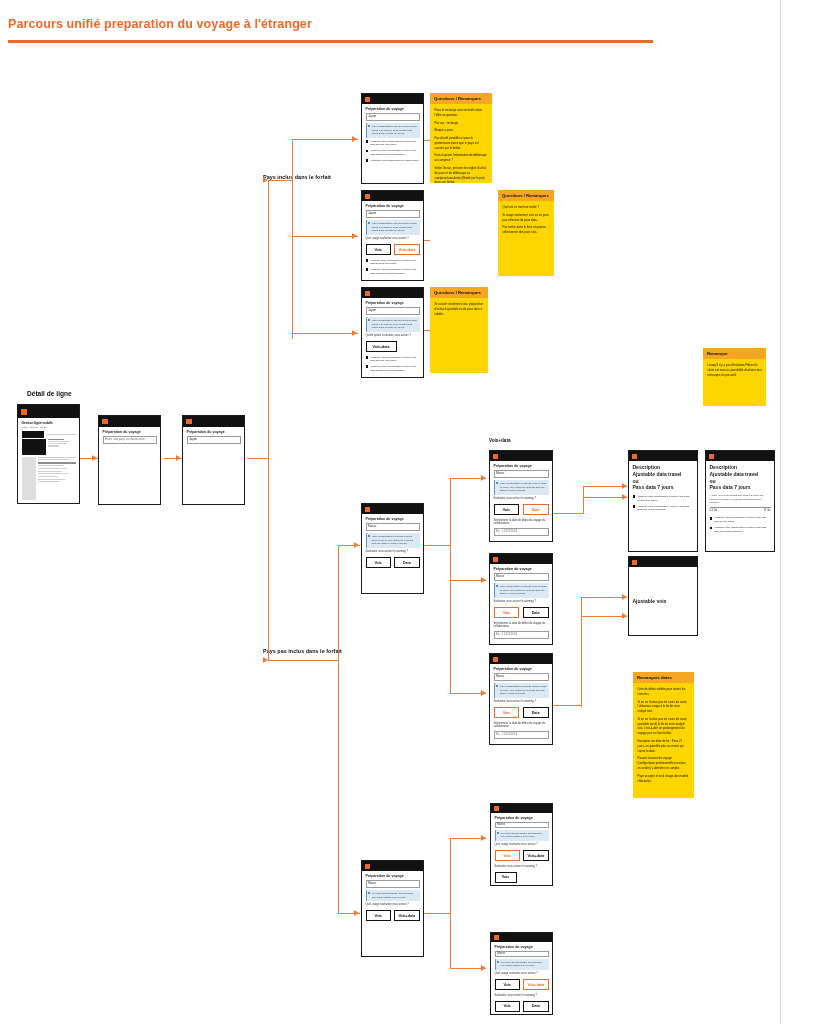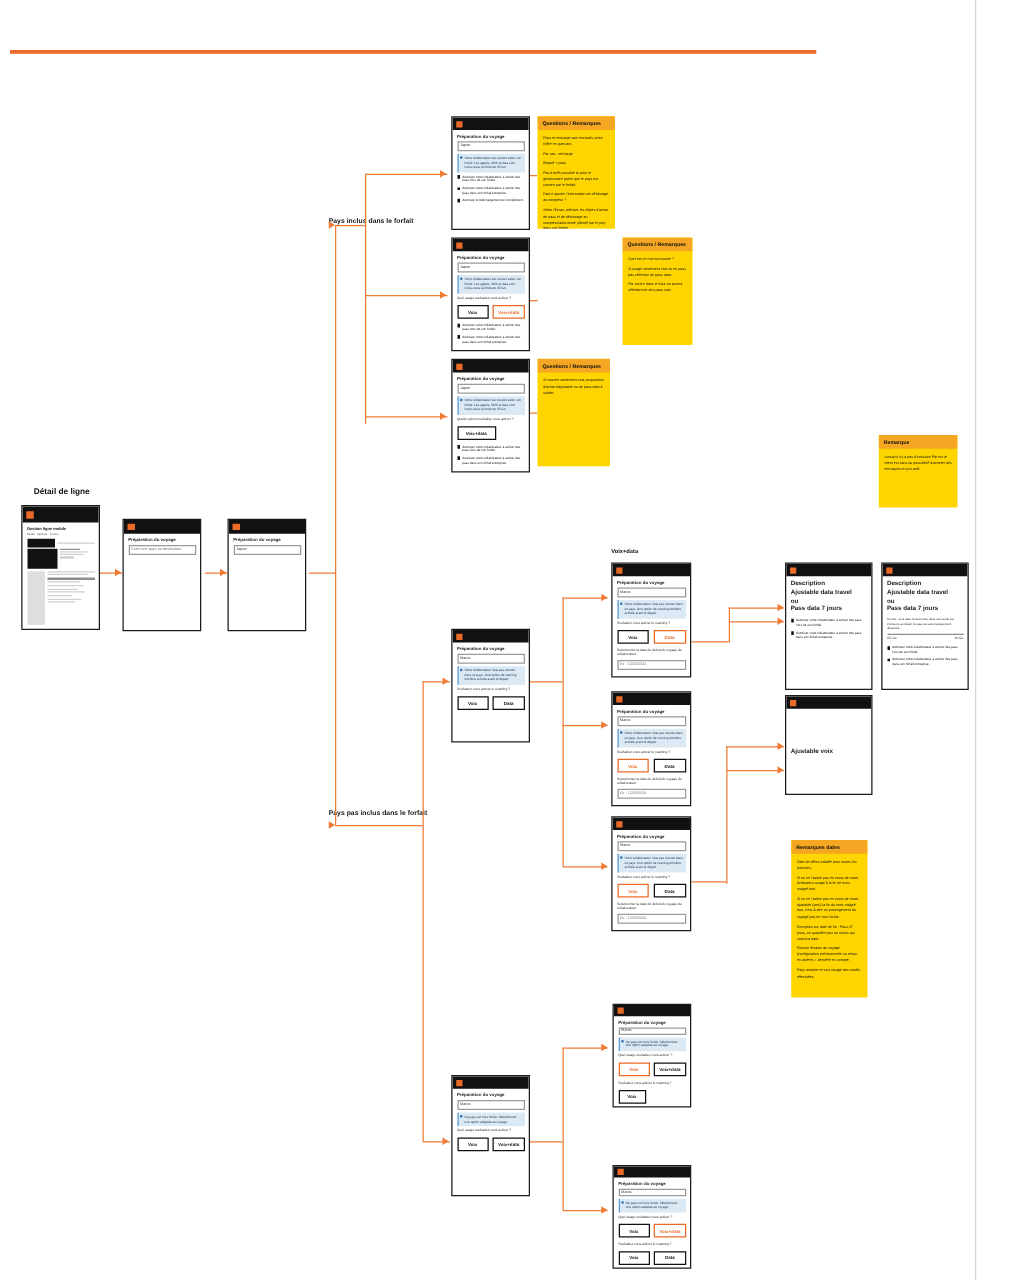--- a/index.html
+++ b/index.html
@@ -132,20 +132,21 @@
   .dl-tabs { display:flex; gap:2px; font-size:2.4px; color:#555; }
   .dl-block { background:#111; height:7px; }
   .dl-grey { background:#dedede; }
   .row-flex { display:flex; gap:2px; }
 </style>
 </head>
 <body>
 
 <div id="canvas">
 
+  <div id="header-title">Parcours unifié preparation du voyage à l'étranger</div>
   <div id="header-rule"></div>
   <div id="right-edge-line"></div>
 
   <div class="section-caption" style="left:27px; top:390px;">Détail de ligne</div>
   <div class="flow-label" style="left:263px; top:174px; width:78px;">Pays inclus dans le forfait</div>
   <div class="flow-label" style="left:263px; top:648px; width:82px;">Pays pas inclus dans le forfait</div>
   <div class="mini-caption" style="left:489px; top:438px;">Voix+data</div>
   <div class="mini-caption" style="left:489px; top:641px;">Voix</div>
 
   <div class="conn h" style="left:80px;  top:458px; width:18px;"></div>

